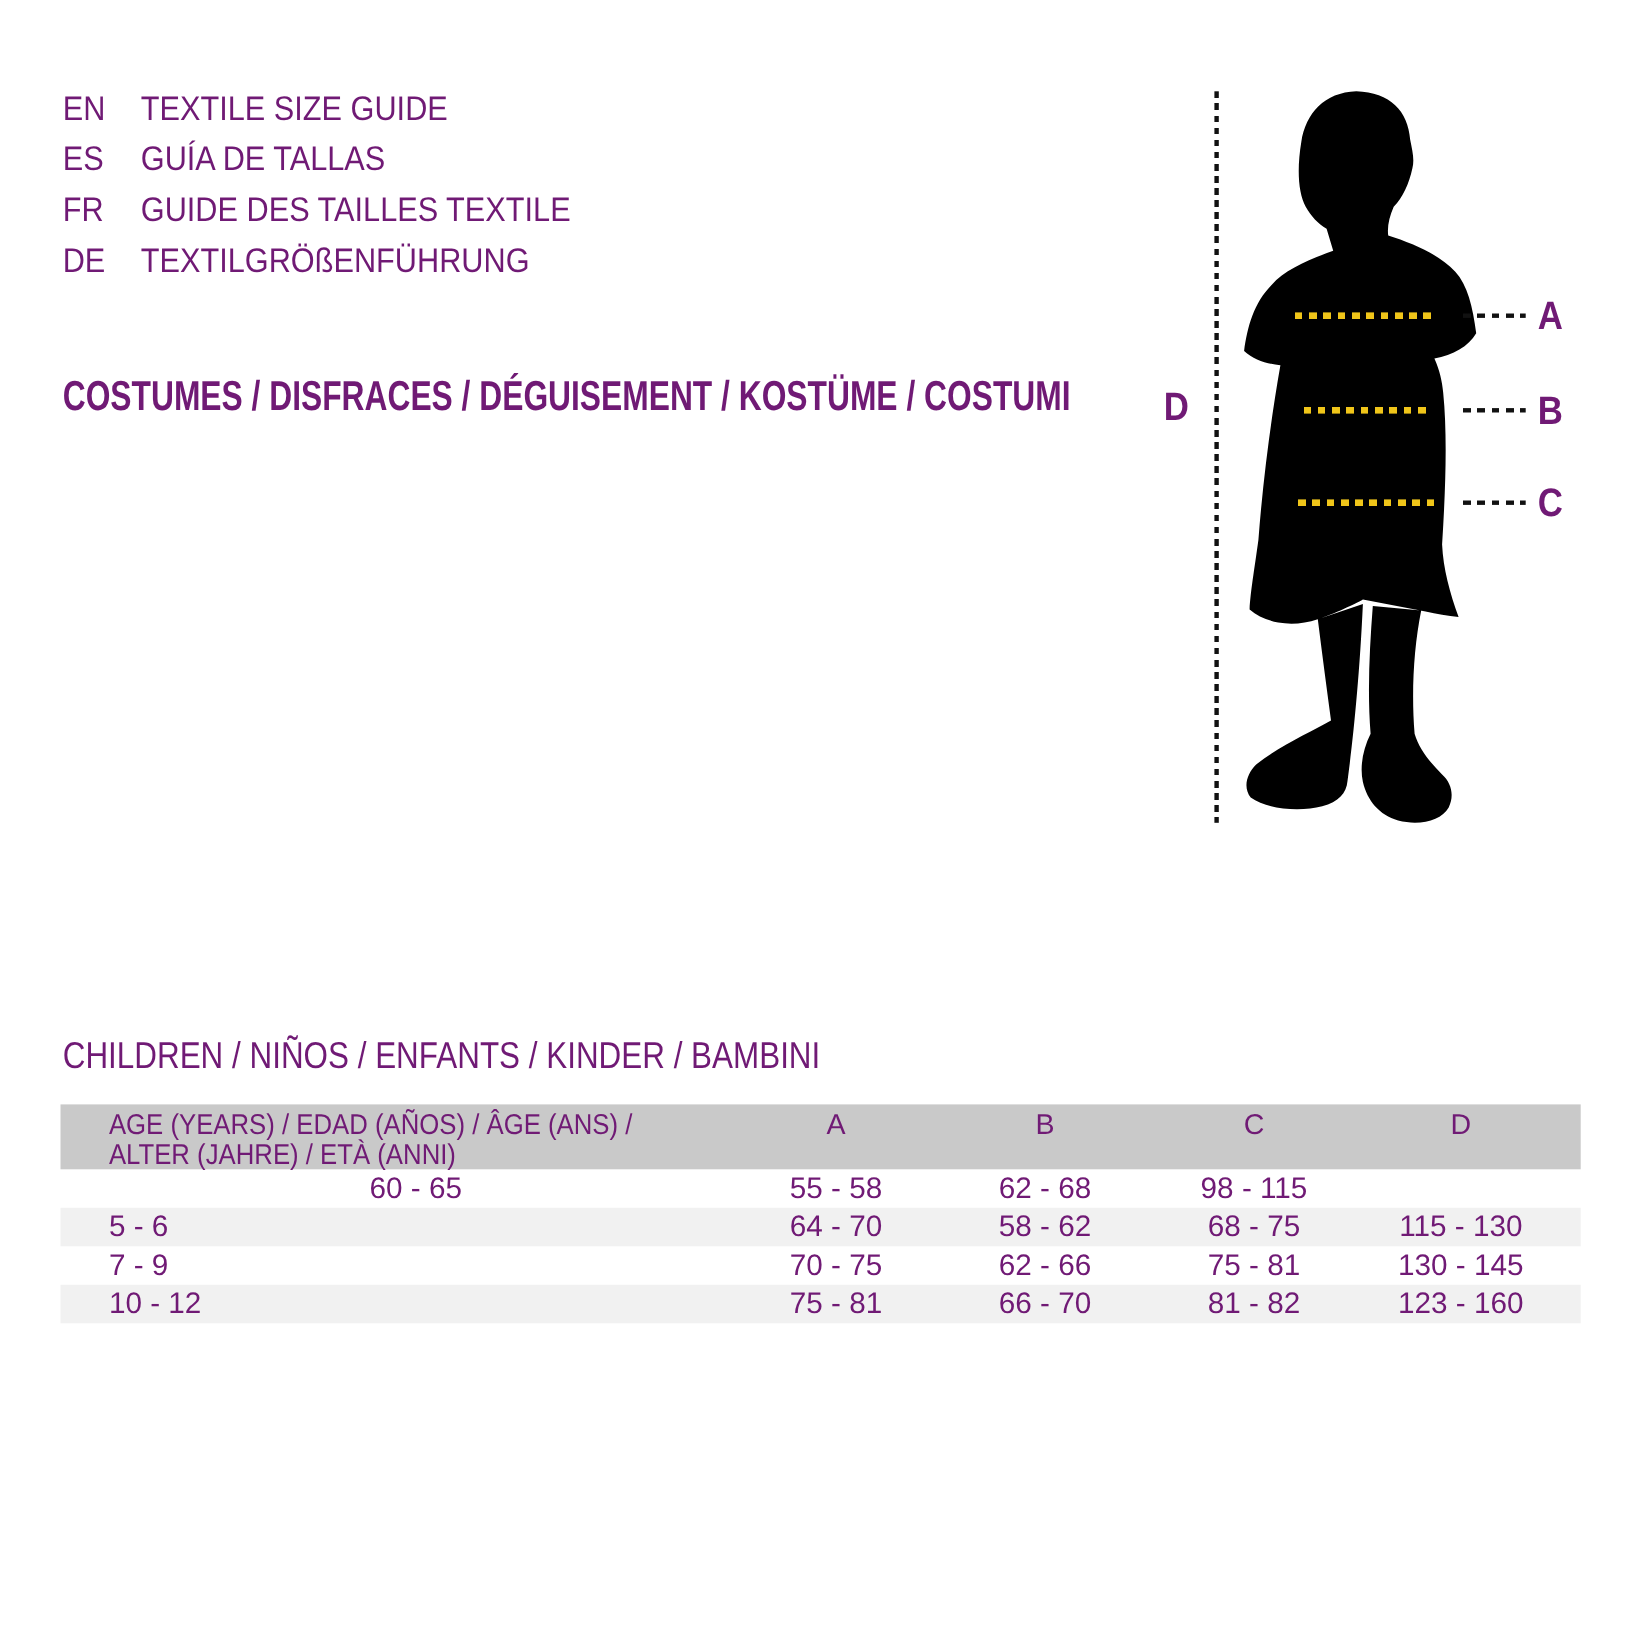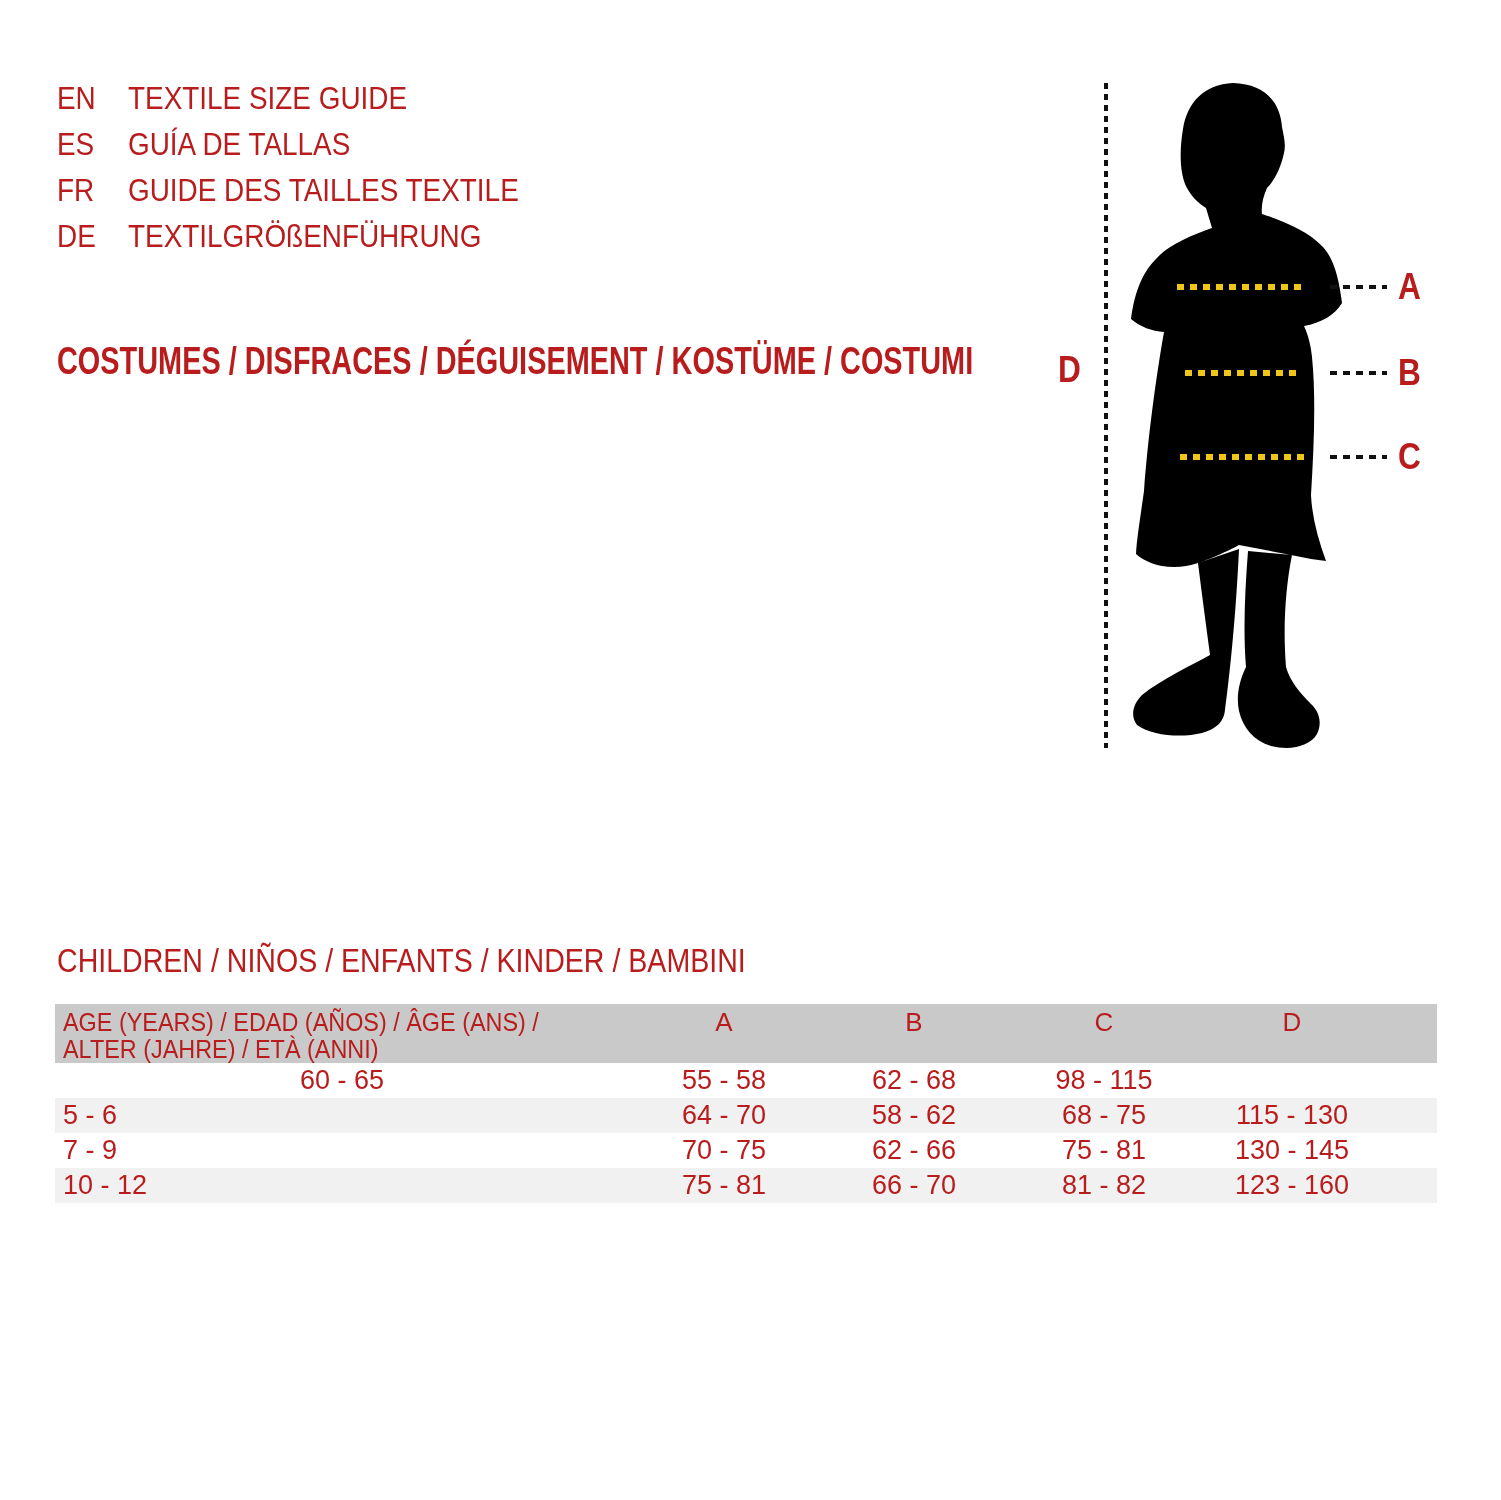--- a/index.html
+++ b/index.html
@@ -1,18 +1,18 @@
 <!DOCTYPE html>
 <html><head>
 <meta charset="utf-8">
 <style>
   html,body{margin:0;padding:0;background:#fff;}
   .page{
     position:relative;width:1452px;height:1500px;background:#ffffff;
-    font-family:"Liberation Sans", sans-serif;color:#b91c1c;overflow:hidden;
+    font-family:"Liberation Sans", sans-serif;color:#701a75;overflow:hidden;
   }
   
   .lang-block{position:absolute;left:57px;top:76px;}
   .lang-row{display:flex;height:46px;line-height:46px;font-size:31px;}
   .lang-code{width:71px;flex:0 0 71px;transform:scaleX(.9);transform-origin:0 50%;}
   .lang-label{white-space:nowrap;transform:scaleX(.9);transform-origin:0 50%;}
   
   .costumes-title{
     position:absolute;left:57px;top:340px;font-size:38px;font-weight:bold;
     line-height:42px;white-space:nowrap;transform:scaleX(.76);transform-origin:0 50%;
@@ -47,21 +47,21 @@
   .kb{left:290px;top:296px;width:57px;}
   .kc{left:290px;top:380px;width:57px;}
   
   .section-title{
     position:absolute;left:57px;top:942px;font-size:34px;line-height:36px;
     white-space:nowrap;transform:scaleX(.84);transform-origin:0 50%;
   }
   .size-table{position:absolute;left:55px;top:1004px;width:1382px;}
   .t-row{
     display:grid;grid-template-columns:574px 190px 190px 190px 186px;
-    padding-right:52px;box-sizing:border-box;width:1382px;
+    padding-right:52px;box-sizing:border-box;width:1382px;padding-left:36px;
   }
   .t-head{background:#c9c9c9;height:59px;font-size:26px;}
   .t-head .age-h{padding:5px 0 0 8px;line-height:27px;}
   .age-h .cond{transform:scaleX(.9);transform-origin:0 0;white-space:nowrap;}
   .t-head .col-h{text-align:center;padding-top:5px;line-height:27px;}
   .t-data{height:35px;font-size:27px;line-height:35px;}
   .t-data.alt{background:#f1f1f1;}
   .t-data .age-c{padding-left:8px;}
   .t-data .num-c{text-align:center;}
   

